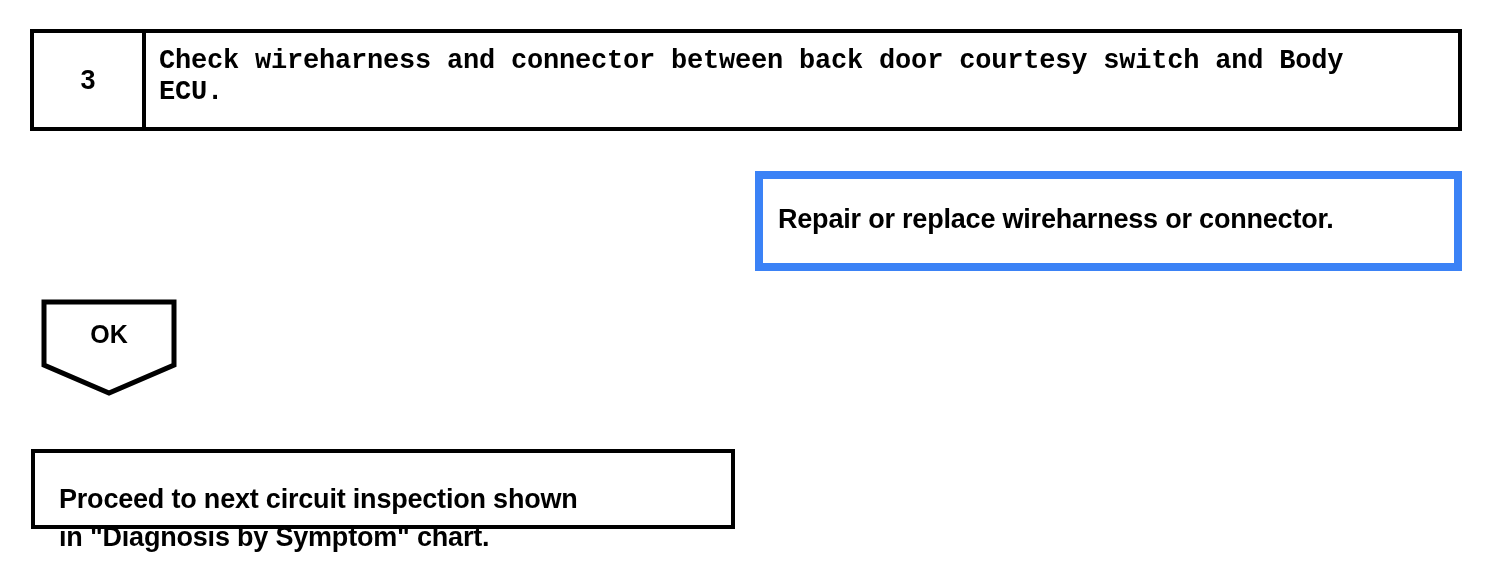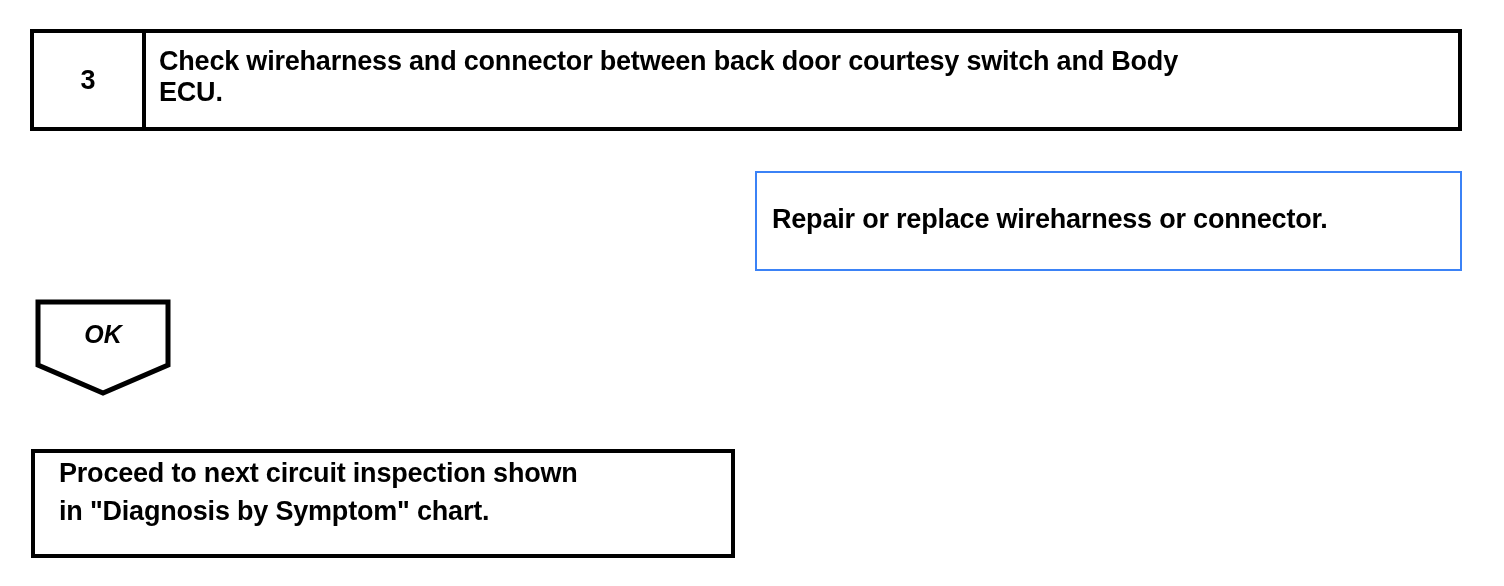--- a/index.html
+++ b/index.html
@@ -57,20 +57,21 @@
     height: 100%;
     box-sizing: border-box;
     padding: 13px 10px 0 13px;
   }
   .step-text {
     font-size: 27px;
     font-weight: bold;
     line-height: 31px;
     letter-spacing: -0.2px;
     white-space: pre-line;
+    font-family: Liberation Mono, monospace;
   }
 
   
   .ng-pentagon {
     position: absolute;
     left: 627px;
     top: 170px;
     width: 120px;
     height: 101px;
   }
@@ -93,43 +94,42 @@
     letter-spacing: 0px;
     pointer-events: none;
   }
 
   .repair-box {
     position: absolute;
     left: 755px;
     top: 171px;
     width: 707px;
     height: 100px;
-    border: 2px solid #3b82f6;
+    border: 8px solid #3b82f6;
     box-sizing: border-box;
     background: #ffffff;
     display: flex;
     align-items: center;
     padding-left: 15px;
   }
   .repair-text {
     font-size: 27px;
     font-weight: bold;
     line-height: 31px;
     letter-spacing: -0.2px;
     margin-top: -4px;
   }
 
   
   .ok-pentagon {
     position: absolute;
-    left: 35px;
+    left: 41px;
     top: 299px;
     width: 136px;
     height: 97px;
-    font-style: italic;
   }
   .ok-pentagon svg {
     display: block;
     width: 136px;
     height: 97px;
   }
   .ok-label {
     position: absolute;
     left: 0;
     top: 0;
@@ -143,25 +143,25 @@
     letter-spacing: 0px;
     pointer-events: none;
   }
 
   
   .final-box {
     position: absolute;
     left: 31px;
     top: 449px;
     width: 704px;
-    height: 109px;
+    height: 80px;
     border: 4px solid #000000;
     box-sizing: border-box;
     background: #ffffff;
-    padding: 1px 10px 0 24px;
+    padding: 27px 10px 0 24px;
   }
   .final-text {
     font-size: 27px;
     font-weight: bold;
     line-height: 38px;
     letter-spacing: -0.2px;
     white-space: pre-line;
   }
 </style>
 </head>

